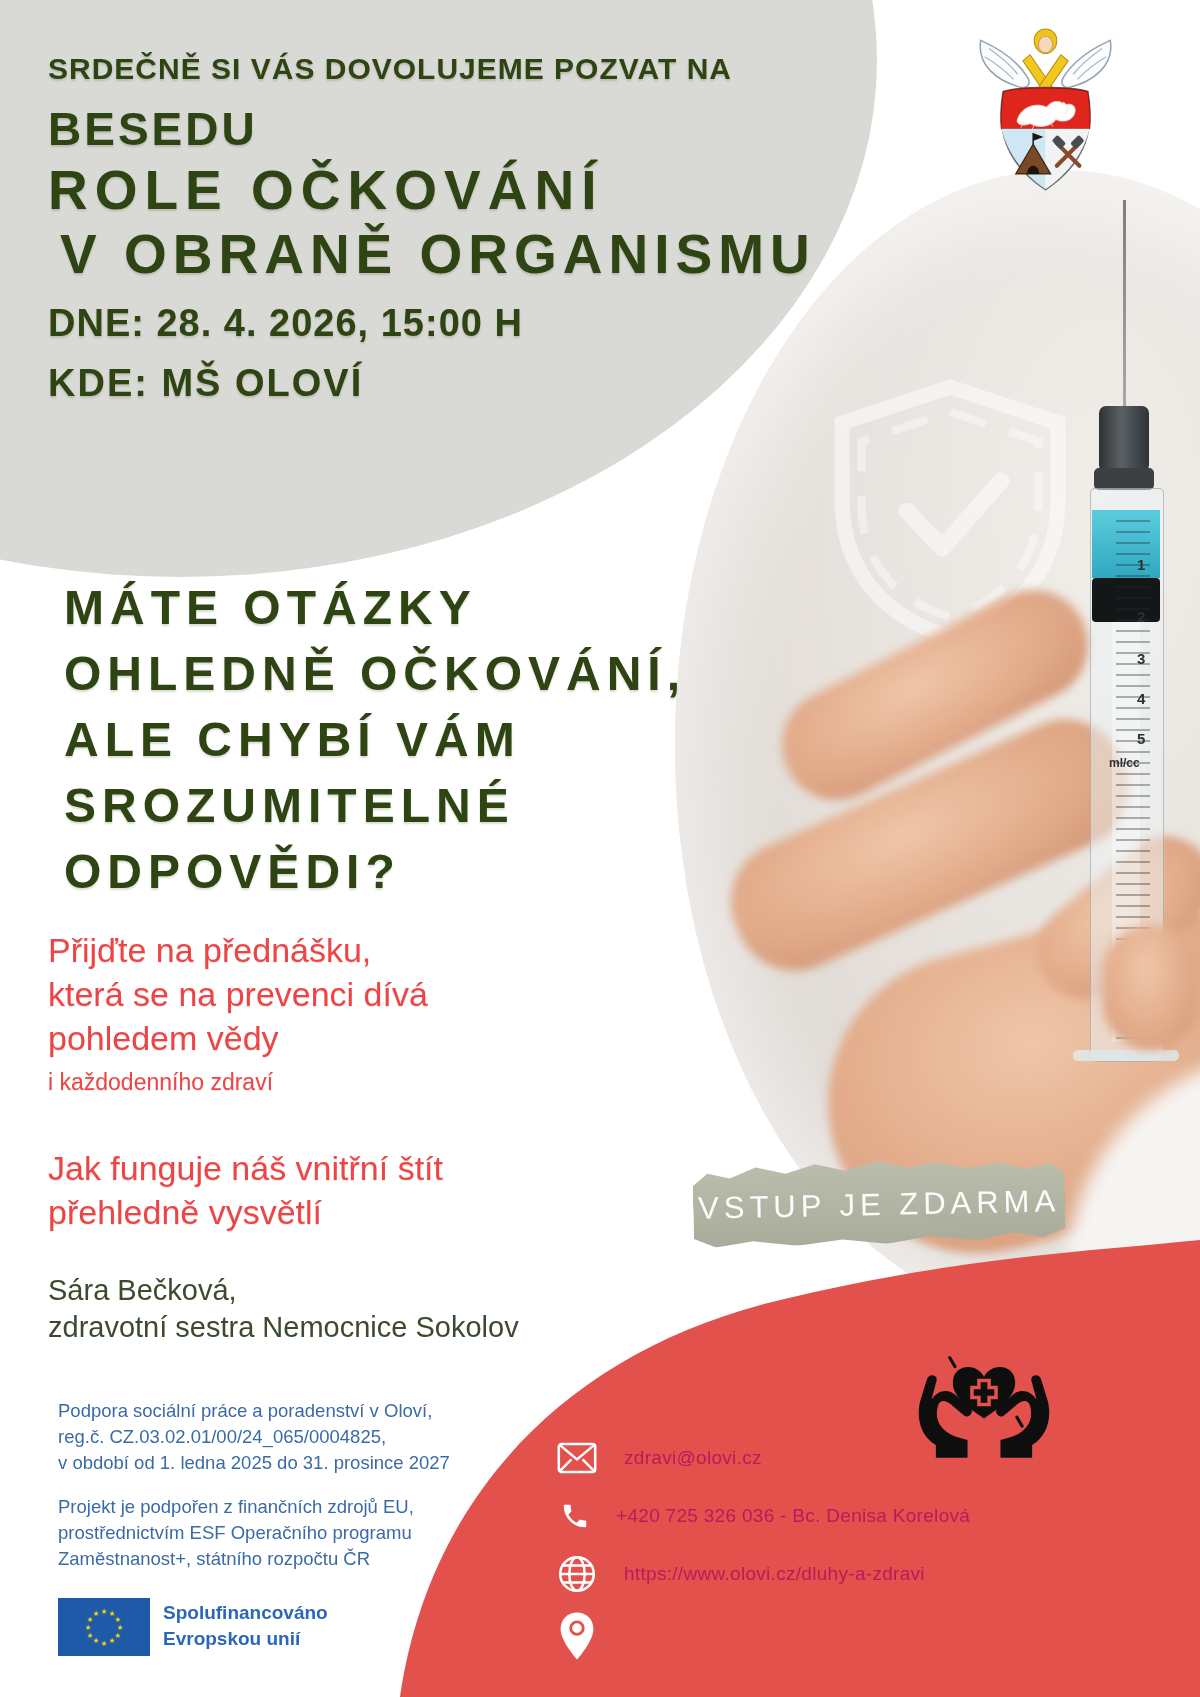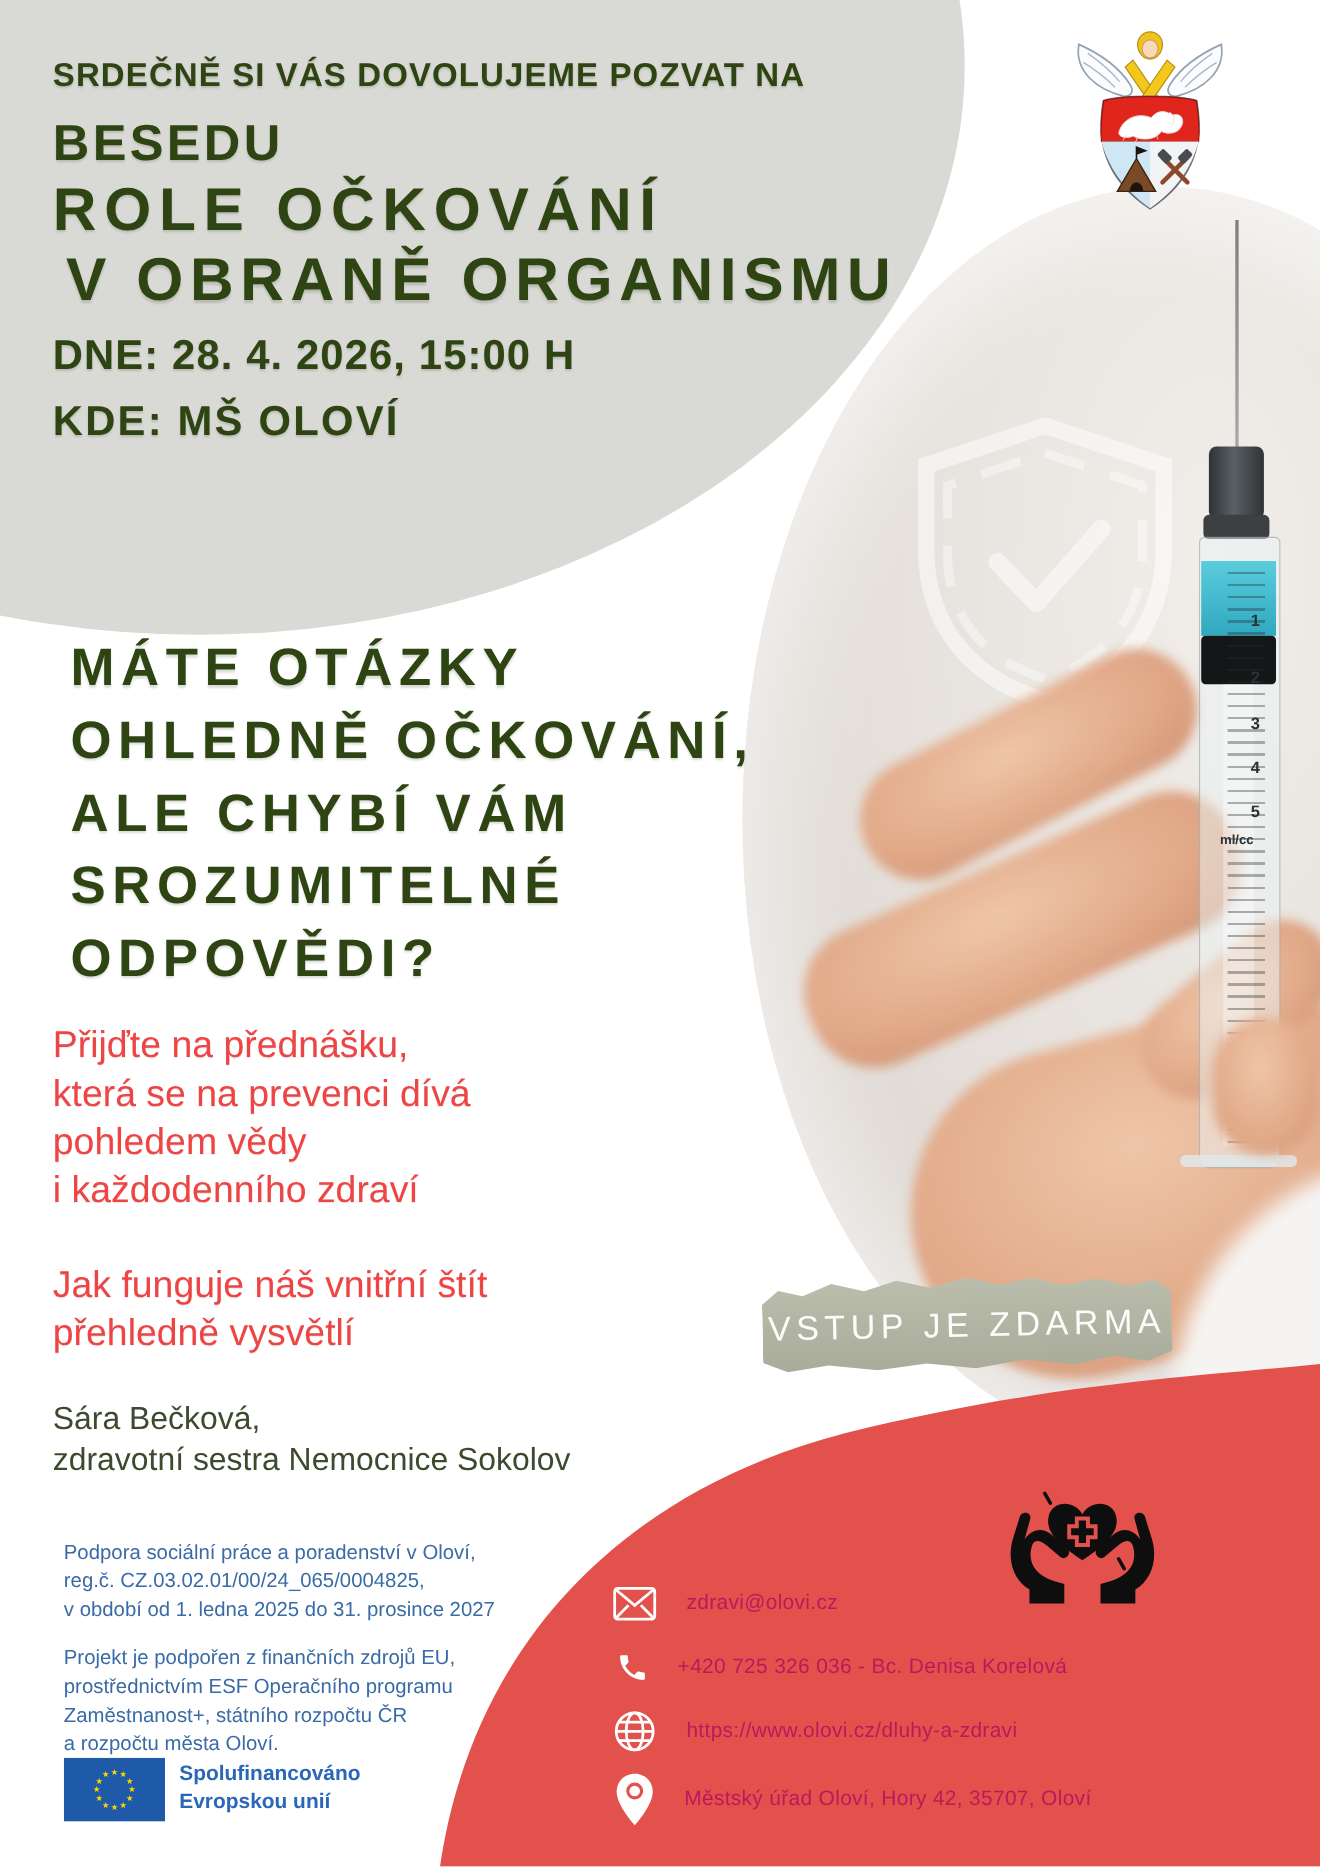--- a/index.html
+++ b/index.html
@@ -123,21 +123,21 @@
     <div class="hd" style="font-size:48px;line-height:66px;letter-spacing:6px;">OHLEDNĚ OČKOVÁNÍ,</div>
     <div class="hd" style="font-size:48px;line-height:66px;letter-spacing:6px;">ALE CHYBÍ VÁM</div>
     <div class="hd" style="font-size:48px;line-height:66px;letter-spacing:6px;">SROZUMITELNÉ</div>
     <div class="hd" style="font-size:48px;line-height:66px;letter-spacing:6px;">ODPOVĚDI?</div>
   </div>
 
   <div class="abs" style="left:48px;top:928px;z-index:3;">
     <div class="body-green" style="font-size:34px;line-height:44px;">Přijďte na přednášku,</div>
     <div class="body-green" style="font-size:34px;line-height:44px;">která se na prevenci dívá</div>
     <div class="body-green" style="font-size:34px;line-height:44px;">pohledem vědy</div>
-    <div class="body-green" style="font-size:34px;line-height:44px;">i každodenního zdraví</div>
+    <div class="body-green" style="font-size:23px;line-height:44px;">i každodenního zdraví</div>
   </div>
 
   <div class="abs" style="left:48px;top:1146px;z-index:3;">
     <div class="body-green" style="font-size:34px;line-height:44px;">Jak funguje náš vnitřní štít</div>
     <div class="body-green" style="font-size:34px;line-height:44px;">přehledně vysvětlí</div>
   </div>
 
   <div class="abs" style="left:48px;top:1272px;z-index:3;">
     <div class="speaker" style="font-size:29px;line-height:37px;">Sára Bečková,</div>
     <div class="speaker" style="font-size:29px;line-height:37px;">zdravotní sestra Nemocnice Sokolov</div>
@@ -191,33 +191,31 @@
       </g>
     </svg>
     <span class="contact-text">https://www.olovi.cz/dluhy-a-zdravi</span>
   </div>
 
   <div class="abs contact-row" style="left:558px;top:1612px;z-index:7;">
     <svg width="38" height="50" viewBox="0 0 24 32">
       <path d="M12 1 C6 1 1.5 5.5 1.5 11.5 C1.5 19.5 12 31 12 31 S22.5 19.5 22.5 11.5 C22.5 5.5 18 1 12 1 Z" fill="#ffffff"></path>
       <circle cx="12" cy="11" r="4" fill="none" stroke="#e2514b" stroke-width="1.8"></circle>
     </svg>
-    <span class="contact-text">Městský úřad Oloví, Hory 42, 35707, Oloví</span>
   </div>
 
   <div class="abs" style="left:58px;top:1398px;z-index:3;">
     <div class="note">Podpora sociální práce a poradenství v Oloví,</div>
     <div class="note">reg.č. CZ.03.02.01/00/24_065/0004825,</div>
     <div class="note">v období od 1. ledna 2025 do 31. prosince 2027</div>
   </div>
   <div class="abs" style="left:58px;top:1494px;z-index:3;">
     <div class="note">Projekt je podpořen z finančních zdrojů EU,</div>
     <div class="note">prostřednictvím ESF Operačního programu</div>
     <div class="note">Zaměstnanost+, státního rozpočtu ČR</div>
-    <div class="note">a rozpočtu města Oloví.</div>
   </div>
 
   <svg class="abs" style="left:58px;top:1598px;z-index:3;" width="92" height="58" viewBox="0 0 92 58">
     <rect x="0" y="0" width="92" height="58" fill="#1f5aa8"></rect>
     <g fill="#ffd500" font-size="7.5" text-anchor="middle" font-family="DejaVu Sans, sans-serif">
       <text x="46" y="15.5">★</text>
         <text x="54" y="17.6">★</text>
         <text x="59.9" y="23.5">★</text>
       <text x="62" y="31.5">★</text>
         <text x="59.9" y="39.5">★</text>

